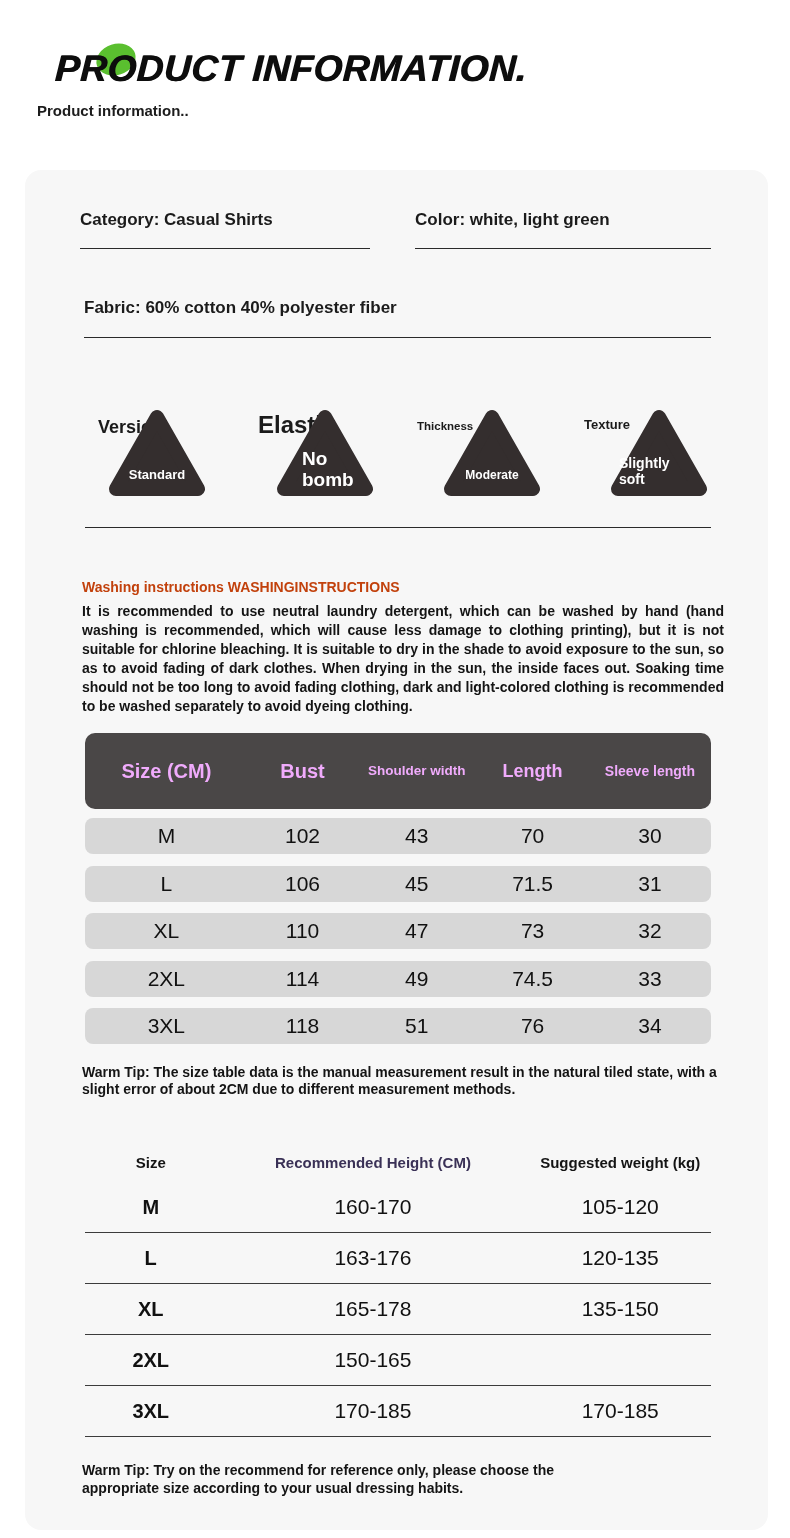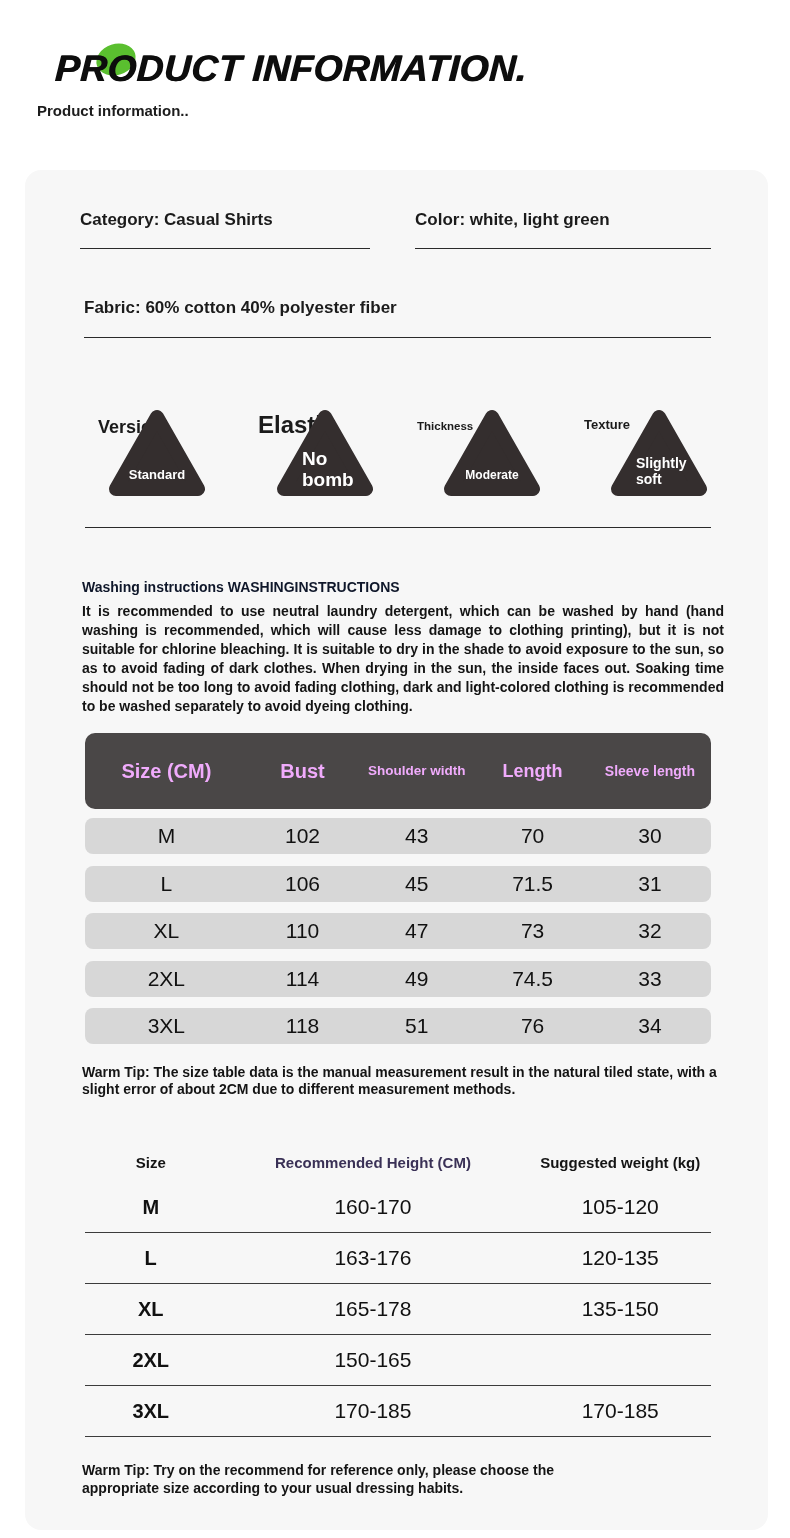--- a/index.html
+++ b/index.html
@@ -78,27 +78,27 @@
   .tri svg { position: absolute; left: 0; top: 0; width: 100%; height: 100%; }
   .tri-value {
     position: absolute;
     color: #ffffff;
     font-weight: bold;
     z-index: 2;
   }
   .tri-value-0 { left: 0; right: 0; bottom: 16px; text-align: center; font-size: 13px; }
   .tri-value-1 { left: 27px; bottom: 8px;  width: 62px; font-size: 19px; line-height: 21px; }
   .tri-value-2 { left: 0; right: 0; bottom: 16px; text-align: center; font-size: 12px; }
-  .tri-value-3 { left: 27px; bottom: 11px; width: 66px; font-size: 14px; line-height: 16px; }
+  .tri-value-3 { left: 10px; bottom: 11px; width: 66px; font-size: 14px; line-height: 16px; }
 
   
   .washing-title {
     position: absolute;
     left: 57px; top: 409px;
-    font-size: 14px; font-weight: bold; color: #0f172a;
+    font-size: 14px; font-weight: bold; color: #c2410c;
   }
   .washing-body {
     position: absolute;
     left: 57px; top: 432px;
     width: 642px;
     font-size: 14px; font-weight: bold;
     line-height: 19px;
     text-align: justify;
     color: #141414;
   }

